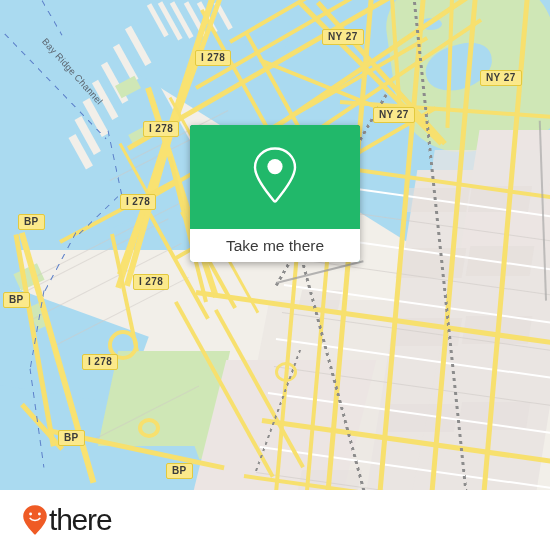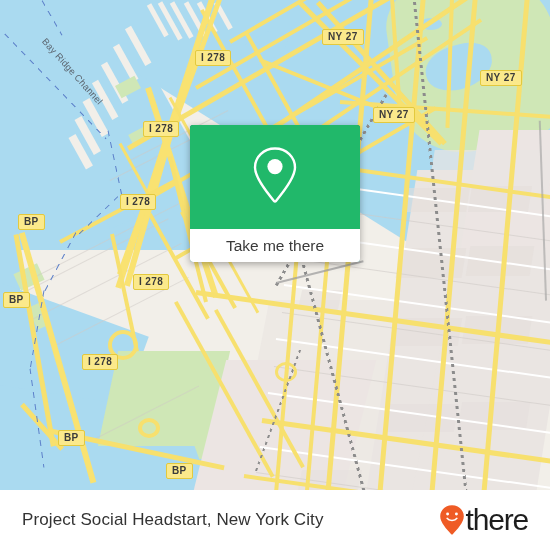--- a/index.html
+++ b/index.html
@@ -278,21 +278,20 @@
       </span>
     </div>
     <div id="card-label">
       <span>Take me there</span>
     </div>
   </div>
 
   <div id="footer">
 
     <div id="footer-inner">
-      <div id="footer-title">Project Social Headstart, New York City</div>
       <div id="brand">
         <span style="display:inline-block;line-height:0;">
           <svg width="26" height="32" viewBox="0 0 26 32" aria-hidden="true">
             <path d="M13 1.2 C6.4 1.2 1.2 6.2 1.2 12.2 C1.2 18.6 8 25.4 12.2 30.2 C12.6 30.7 13.4 30.7 13.8 30.2 C18 25.4 24.8 18.6 24.8 12.2 C24.8 6.2 19.6 1.2 13 1.2 Z" fill="#ef5b25"></path>
             <circle cx="8.6" cy="10" r="1.45" fill="#ffffff"></circle>
             <circle cx="17.4" cy="10" r="1.45" fill="#ffffff"></circle>
             <path d="M8.2 14.4 C10 17.2 16 17.2 17.8 14.4" stroke="#ffffff" stroke-width="1.7" fill="none" stroke-linecap="round"></path>
           </svg>
         </span>
         <span id="brand-word">there</span>

